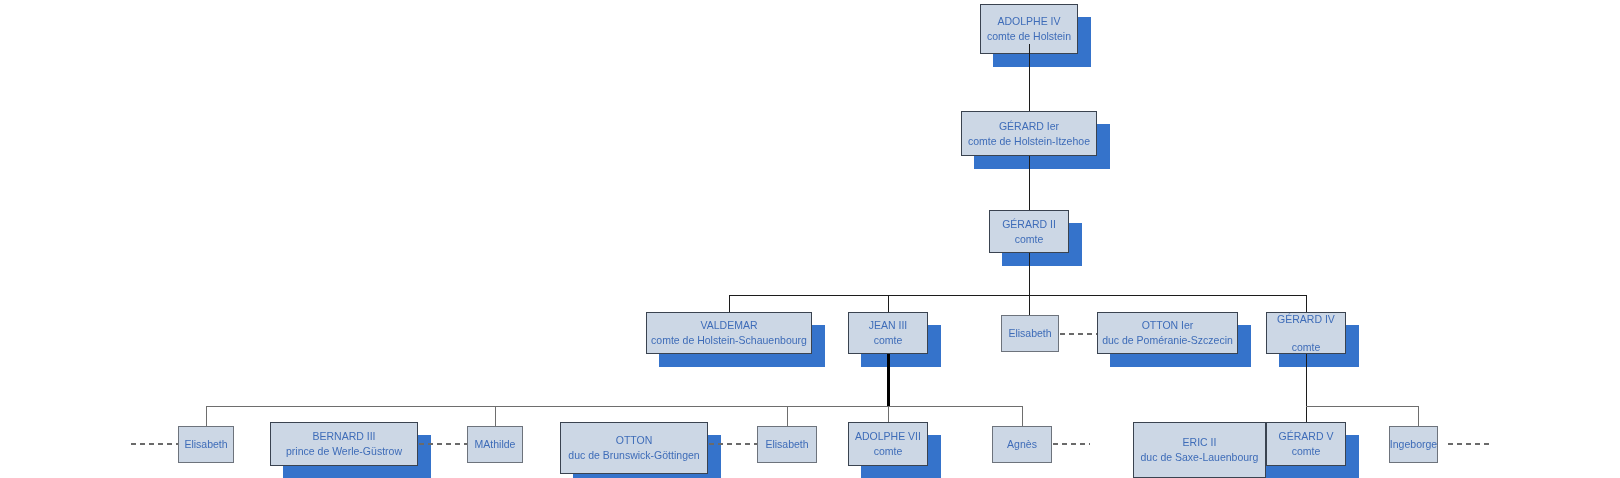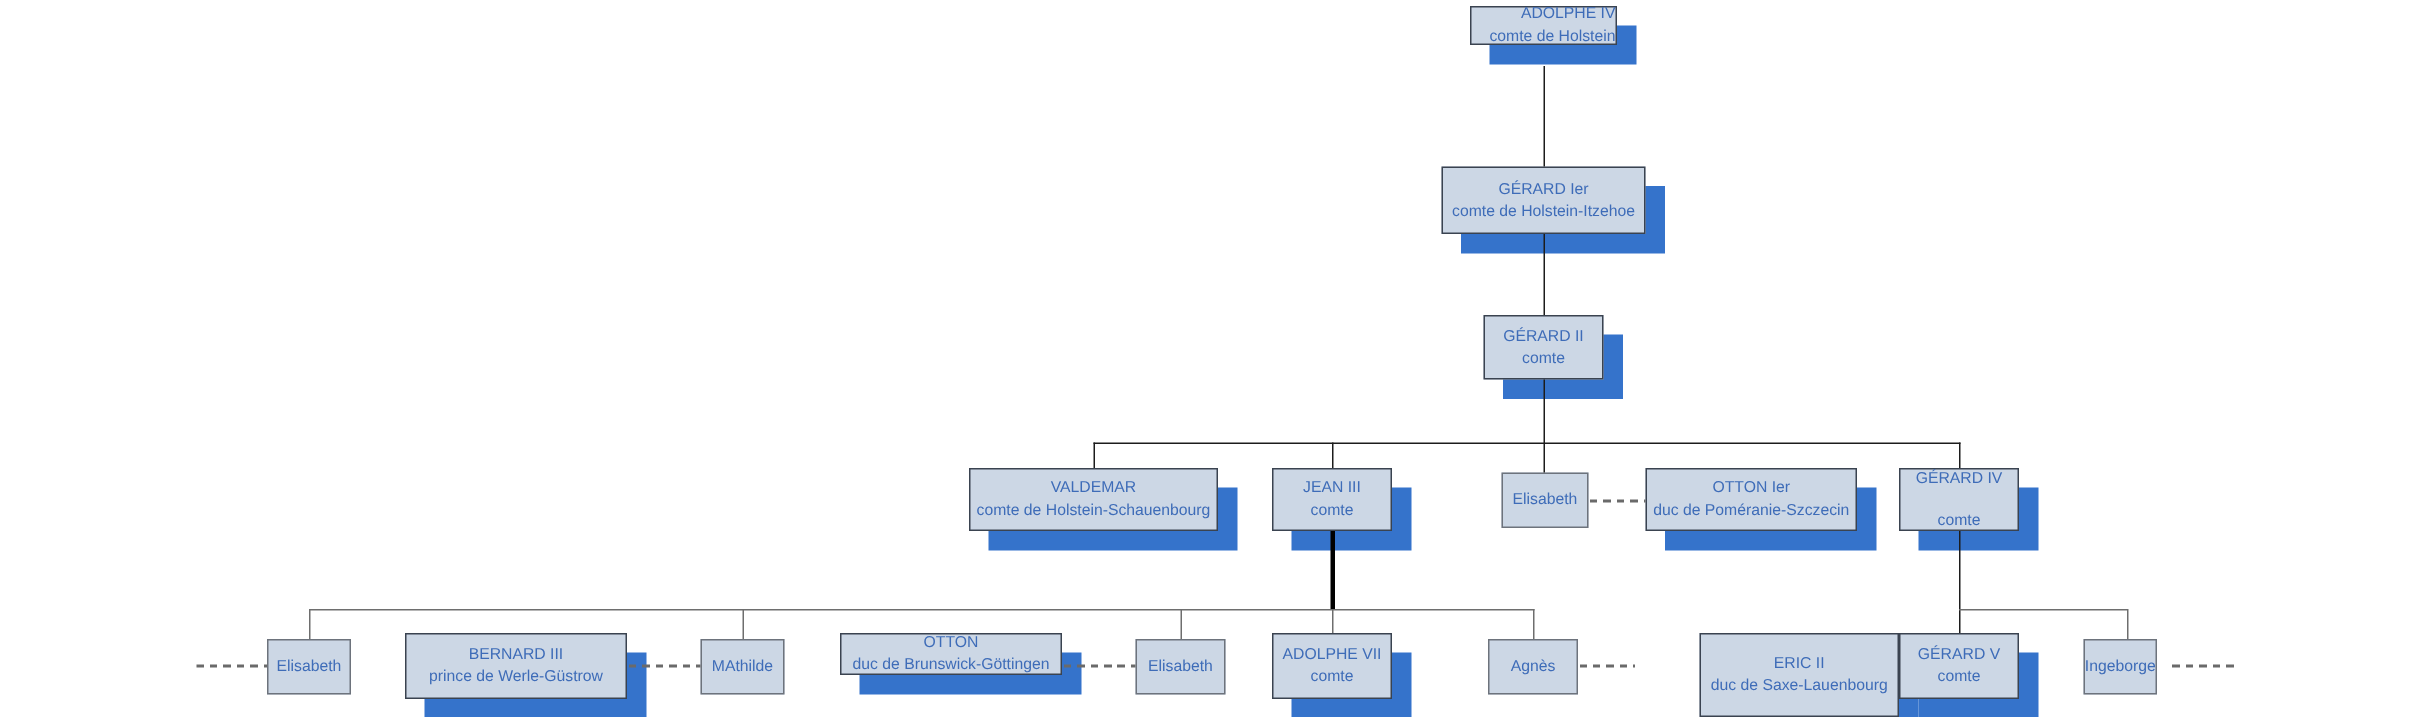--- a/index.html
+++ b/index.html
@@ -24,21 +24,21 @@
   .dash {
     position:absolute; height:2px; z-index:3;
     background:repeating-linear-gradient(90deg,#6a6a6a 0 5px,transparent 5px 9px);
   }
 </style>
 </head>
 <body>
 
 <div class="canvas">
 
-  <div class="node big" style="left:980px;top:4px;width:98px;height:26px;align-items:flex-end;">
+  <div class="node big" style="left:980px;top:4px;width:98px;height:50px;">
     <div>ADOLPHE IV</div>
     <div>comte de Holstein</div>
   </div>
 
   <div class="node big" style="left:961px;top:111px;width:136px;height:45px;">
     <div>GÉRARD Ier</div>
     <div>comte de Holstein-Itzehoe</div>
   </div>
 
   <div class="node big" style="left:989px;top:210px;width:80px;height:43px;">
@@ -69,21 +69,21 @@
   <div class="node spouse" style="left:178px;top:426px;width:56px;height:37px;">
     <div>Elisabeth</div>
   </div>
   <div class="node big" style="left:270px;top:422px;width:148px;height:44px;">
     <div>BERNARD III</div>
     <div>prince de Werle-Güstrow</div>
   </div>
   <div class="node spouse" style="left:467px;top:426px;width:56px;height:37px;">
     <div>MAthilde</div>
   </div>
-  <div class="node big" style="left:560px;top:422px;width:148px;height:28px;">
+  <div class="node big" style="left:560px;top:422px;width:148px;height:52px;">
     <div>OTTON</div>
     <div>duc de Brunswick-Göttingen</div>
   </div>
   <div class="node spouse" style="left:757px;top:426px;width:60px;height:37px;">
     <div>Elisabeth</div>
   </div>
   <div class="node big" style="left:848px;top:422px;width:80px;height:44px;">
     <div>ADOLPHE VII</div>
     <div>comte</div>
   </div>

